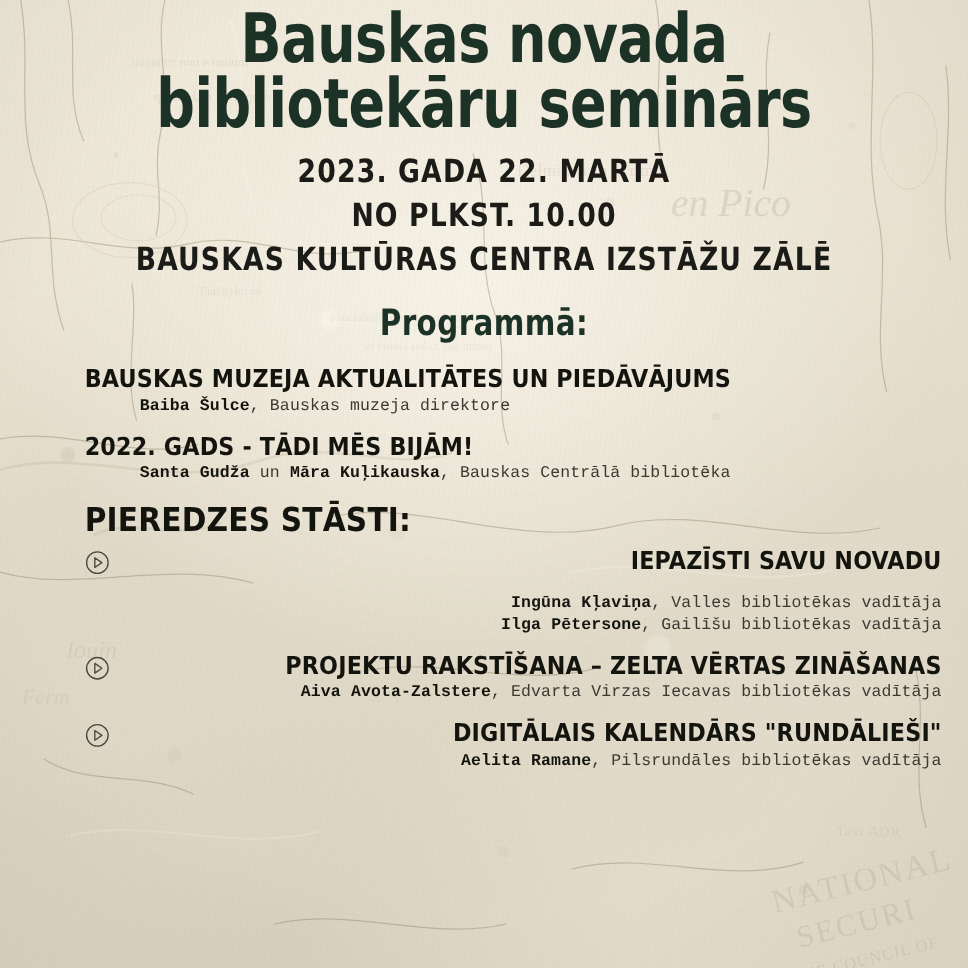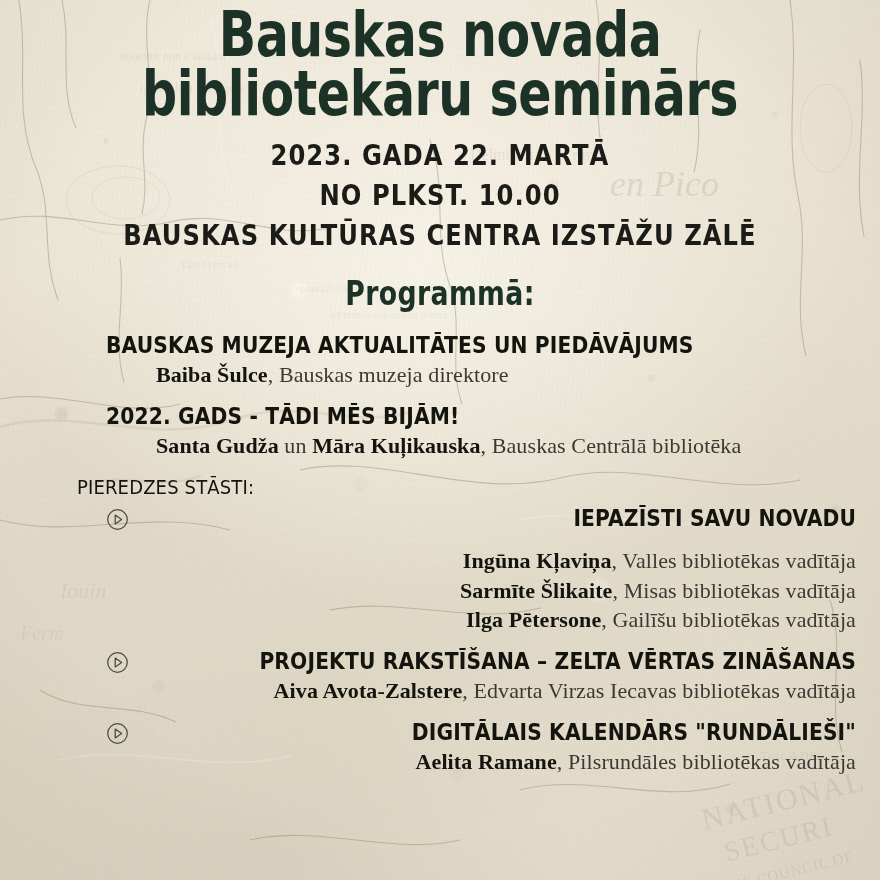--- a/index.html
+++ b/index.html
@@ -121,21 +121,21 @@
     margin-top: 22px;
     transform: scaleX(.9);
   }
 
   .agenda {
     margin-top: 20px;
     padding-left: 77px;
     padding-right: 24px;
   }
 
-  .item { margin-bottom: 15px; margin-left: 29px; }
+  .item { margin-bottom: 15px; }
   .item:last-child { margin-bottom: 0; }
 
   .item-head {
     position: relative;
     display: block;
     color: #14140f;
     font-family: "Liberation Sans Narrow", "DejaVu Sans Condensed", "Liberation Sans", sans-serif;
     font-weight: 600;
     font-size: 22.5px;
     line-height: 1.14;
@@ -151,36 +151,36 @@
     height: 23px;
     display: inline-block;
   }
 
   .speakers {
     margin-top: 1px;
     padding-left: 50px;
   }
   .speaker {
     color: #3a3a33;
-    font-family: Liberation Serif, serif;
-    font-size: 22px;
+    font-family: Liberation Mono, monospace;
+    font-size: 15px;
     line-height: 1.33;
     font-weight: 400;
     letter-spacing: .1px;
   }
   .speaker .nm {
     color: #14140f;
     font-weight: 700;
   }
 
   .section-label {
     color: #14140f;
     font-family: "Liberation Sans Narrow", "DejaVu Sans Condensed", "Liberation Sans", sans-serif;
-    font-weight: 400;
-    font-size: 20px;
+    font-weight: 700;
+    font-size: 30px;
     letter-spacing: .15px;
     margin-bottom: 7px;
   }
   .group { margin-bottom: 15px; }
   .group .item { margin-bottom: 15px; text-align: right; }
 </style>
 </head>
 <body>
 
 <div class="poster">
@@ -290,21 +290,20 @@
                 <path d="M9.6 7.4 L16.3 12 L9.6 16.6 Z" fill="none" stroke="#4a4a40" stroke-width="1.3" stroke-linejoin="round"></path>
               </svg>
             </span>
             <span>IEPAZĪSTI SAVU NOVADU</span>
           </div>
         </div>
 
         <div class="item">
           <div class="speakers">
             <div class="speaker"><span class="nm">Ingūna Kļaviņa</span><span>, Valles bibliotēkas vadītāja</span></div>
-            <div class="speaker"><span class="nm">Sarmīte Šlikaite</span><span>, Misas bibliotēkas vadītāja</span></div>
             <div class="speaker"><span class="nm">Ilga Pētersone</span><span>, Gailīšu bibliotēkas vadītāja</span></div>
           </div>
         </div>
 
         <div class="item">
           <div class="item-head with-icon">
             <span class="play-icon">
               <svg viewBox="0 0 24 24" width="23" height="23">
                 <circle cx="12" cy="12" r="10.2" fill="none" stroke="#4a4a40" stroke-width="1.3"></circle>
                 <path d="M9.6 7.4 L16.3 12 L9.6 16.6 Z" fill="none" stroke="#4a4a40" stroke-width="1.3" stroke-linejoin="round"></path>

